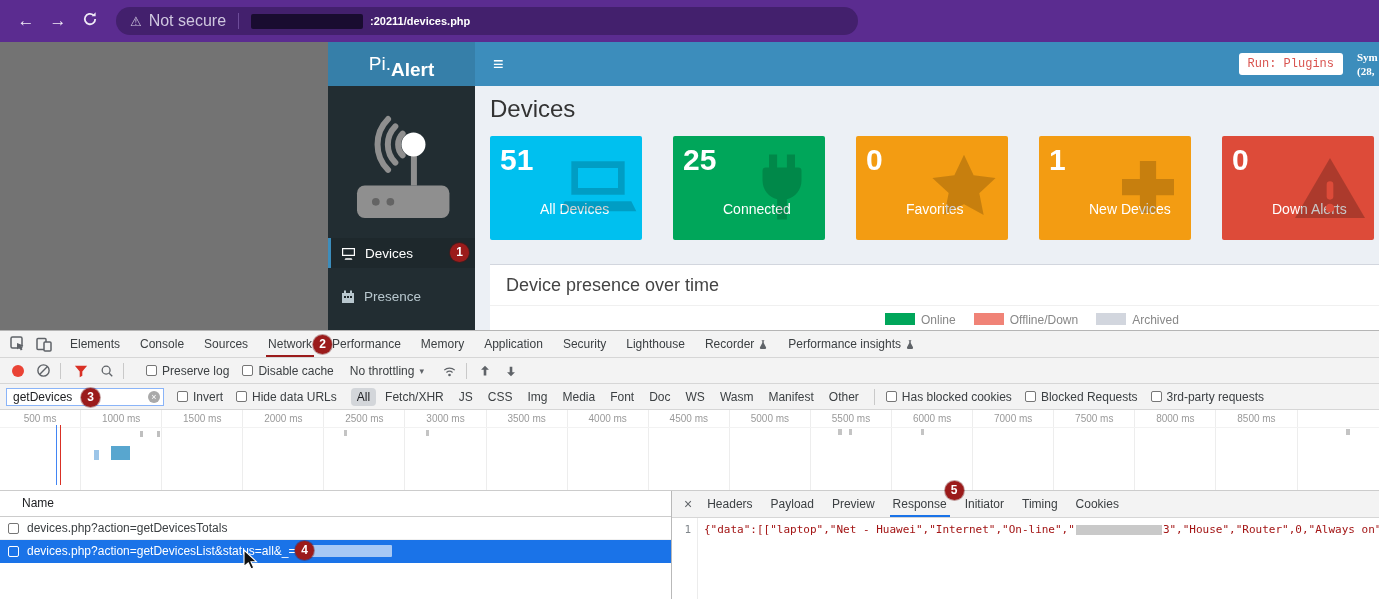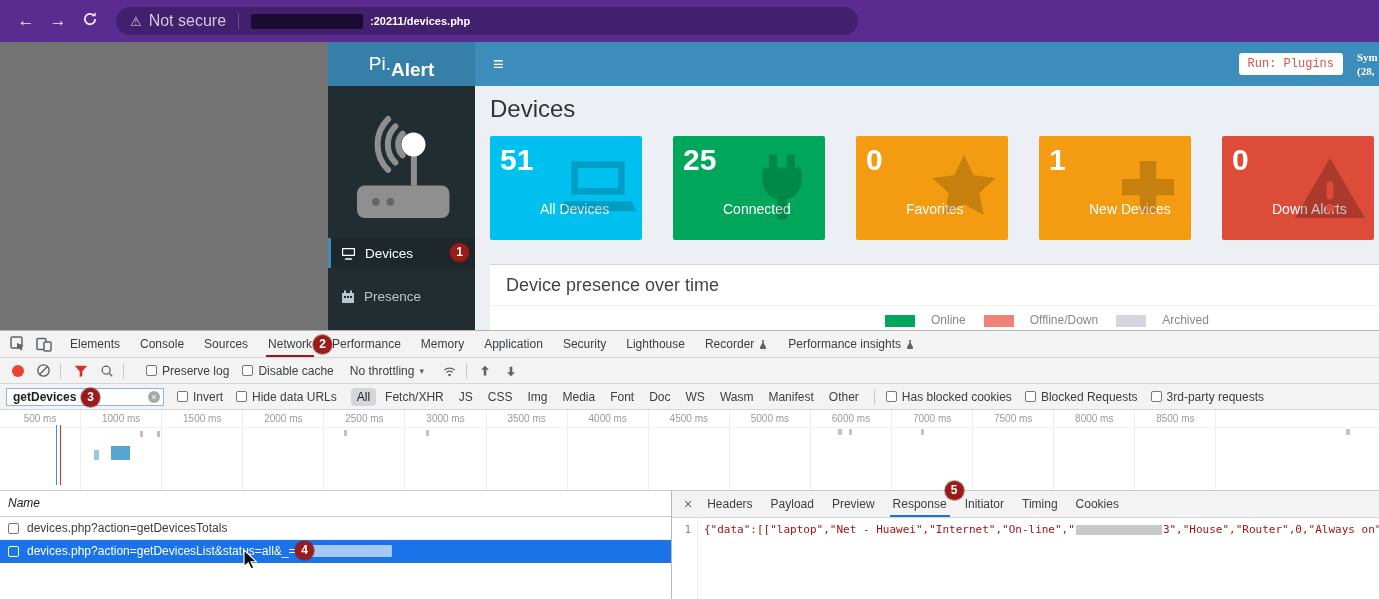--- a/index.html
+++ b/index.html
@@ -44,21 +44,21 @@
   .card .lbl{position:absolute;left:10px;top:65px;font-size:14px;margin-left:40px;}
   .cicon{position:absolute;right:4px;top:12px;}
   .card-cyan{background:#00c0ef}.card-green{background:#00a65a}
   .card-yellow{background:#f39c12}.card-red{background:#dd4b39}
   .panel{position:absolute;left:15px;top:178px;right:0;height:124px;background:#fff;
          border-top:1px solid #d2d6de;}
   .panel-title{margin:10px 0 0 16px;font-size:18px;color:#444;}
   .panel-hr{margin-top:9px;border-bottom:1px solid #f0f0f0;}
   .legend{position:absolute;left:395px;top:48px;display:flex;gap:18px;align-items:center;
           font-size:12px;color:#888;}
-  .leg-item{display:flex;align-items:flex-end;gap:16px;}
+  .leg-item{display:flex;align-items:flex-start;gap:6px;}
   .sw{width:30px;height:12px;display:inline-block;}
   .sw-online{background:#00a65a}.sw-off{background:#f08377}.sw-arch{background:#d2d6de}
 
   
   .devtools{position:absolute;left:0;top:330px;width:100%;height:269px;background:#fff;
             border-top:1px solid #b5b5b5;box-sizing:border-box;font-size:12px;color:#3c4043;}
   .dt-tabs{height:27px;background:#f3f3f3;border-bottom:1px solid #d6d6d6;
            display:flex;align-items:center;box-sizing:border-box;}
   .dt-ic{margin-left:10px;flex:0 0 auto;display:flex;}
   .dt-tab{padding:0 10px;height:100%;display:flex;align-items:center;gap:4px;position:relative;}
@@ -70,36 +70,36 @@
   .tool-ic{margin-left:12px;display:flex;flex:0 0 auto;}
   .chk{display:flex;align-items:center;gap:5px;margin-left:13px;white-space:nowrap;}
   .box{width:11px;height:11px;border:1px solid #767676;background:#fff;border-radius:2px;
        box-sizing:border-box;flex:0 0 auto;}
   .throttle{margin-left:16px;display:flex;align-items:center;gap:5px;}
   .caret{font-size:9px;color:#5f6368;}
   .dt-filters{height:26px;background:#f3f3f3;border-bottom:1px solid #d6d6d6;
               display:flex;align-items:center;box-sizing:border-box;}
   .filter-input{position:relative;margin-left:6px;width:158px;height:18px;background:#fff;
                 border:1px solid #8ab4f8;display:flex;align-items:center;box-sizing:border-box;}
-  .filter-text{margin-left:6px;color:#202124;font-weight:bold;}
+  .filter-text{margin-left:6px;color:#202124;}
   .clear-x{position:absolute;right:3px;top:2px;width:12px;height:12px;border-radius:50%;
            background:#a9a9a9;color:#fff;font-size:9px;line-height:12px;text-align:center;}
   .typef{display:flex;align-items:center;gap:3px;margin-left:14px;}
   .pill{padding:2px 6px;border-radius:4px;white-space:nowrap;}
   .pill.sel{background:#d3d6da;color:#202124;}
   .dt-timeline{height:80px;position:relative;border-bottom:1px solid #ccc;background:#fff;overflow:hidden;}
   .tl-cols{display:flex;height:100%;}
   .tl-col{flex:0 0 81.1px;width:81.1px;border-right:1px solid #ededed;box-sizing:border-box;
           font-size:10px;color:#9a9a9a;text-align:center;padding-top:3px;}
   .tl-hr{position:absolute;left:0;right:0;top:17px;border-top:1px solid #f2f2f2;}
   .mark{position:absolute;}
   .dt-split{position:absolute;left:0;right:0;top:160px;bottom:0;display:flex;}
   .dt-requests{flex:0 0 672px;width:672px;border-right:1px solid #b9b9b9;display:flex;
                flex-direction:column;box-sizing:border-box;}
-  .req-header{height:25px;line-height:25px;padding-left:8px;border-bottom:1px solid #ccc;color:#202124;font-style:italic;}
+  .req-header{height:25px;line-height:25px;padding-left:22px;border-bottom:1px solid #ccc;color:#202124;}
   .req-row{height:23px;display:flex;align-items:center;gap:8px;padding-left:8px;
            border-bottom:1px solid #f0f0f0;position:relative;box-sizing:border-box;white-space:nowrap;}
   .req-row.sel{background:#1a73e8;color:#fff;border-bottom-color:#1a73e8;}
   .req-row.sel .box{border-color:#fff;background:transparent;}
   .redact-ts{width:88px;height:12px;background:#a6c8f5;border-radius:1px;flex:0 0 auto;}
   .dt-detail{flex:1;display:flex;flex-direction:column;min-width:0;}
   .det-tabs{height:27px;background:#f3f3f3;border-bottom:1px solid #d6d6d6;display:flex;
             align-items:center;box-sizing:border-box;}
   .det-close{margin:0 6px 0 12px;color:#5f6368;font-size:14px;}
   .det-tab{padding:0 9px;height:100%;display:flex;align-items:center;position:relative;}
@@ -416,20 +416,21 @@
         <div class="tl-col">500 ms</div>
         <div class="tl-col">1000 ms</div>
         <div class="tl-col">1500 ms</div>
         <div class="tl-col">2000 ms</div>
         <div class="tl-col">2500 ms</div>
         <div class="tl-col">3000 ms</div>
         <div class="tl-col">3500 ms</div>
         <div class="tl-col">4000 ms</div>
         <div class="tl-col">4500 ms</div>
         <div class="tl-col">5000 ms</div>
+        <div class="tl-col">5500 ms</div>
         <div class="tl-col">6000 ms</div>
         <div class="tl-col">7000 ms</div>
         <div class="tl-col">7500 ms</div>
         <div class="tl-col">8000 ms</div>
         <div class="tl-col">8500 ms</div>
       </div>
       <div class="tl-hr"></div>
       <div class="mark" style="left:56px;top:15px;width:1px;height:60px;background:#4285f4;"></div>
       <div class="mark" style="left:60px;top:15px;width:1px;height:60px;background:#d93025;"></div>
       <div class="mark" style="left:94px;top:40px;width:5px;height:10px;background:#9cc5e8;"></div>

